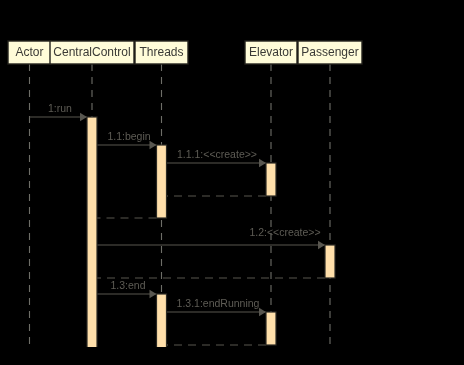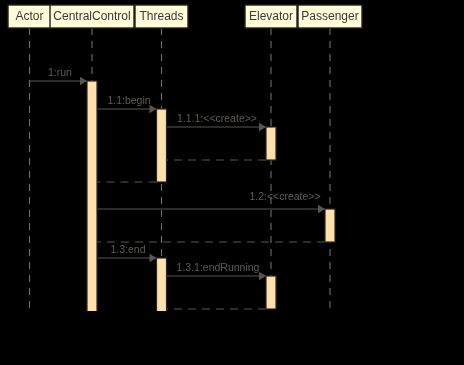--- a/index.html
+++ b/index.html
@@ -10,20 +10,21 @@
   }
   body {
     font-family: "Liberation Sans", sans-serif;
   }
   #diagram-root {
     position: relative;
     width: 464px;
     height: 311px;
     background: #000000;
     overflow: hidden;
+    margin-top: 36px;
   }
   #diagram-svg {
     position: absolute;
     left: 0;
     top: 0;
     display: block;
   }
   .participant-box-rect {
     fill: #FFFCD9;
     stroke: #23221C;

